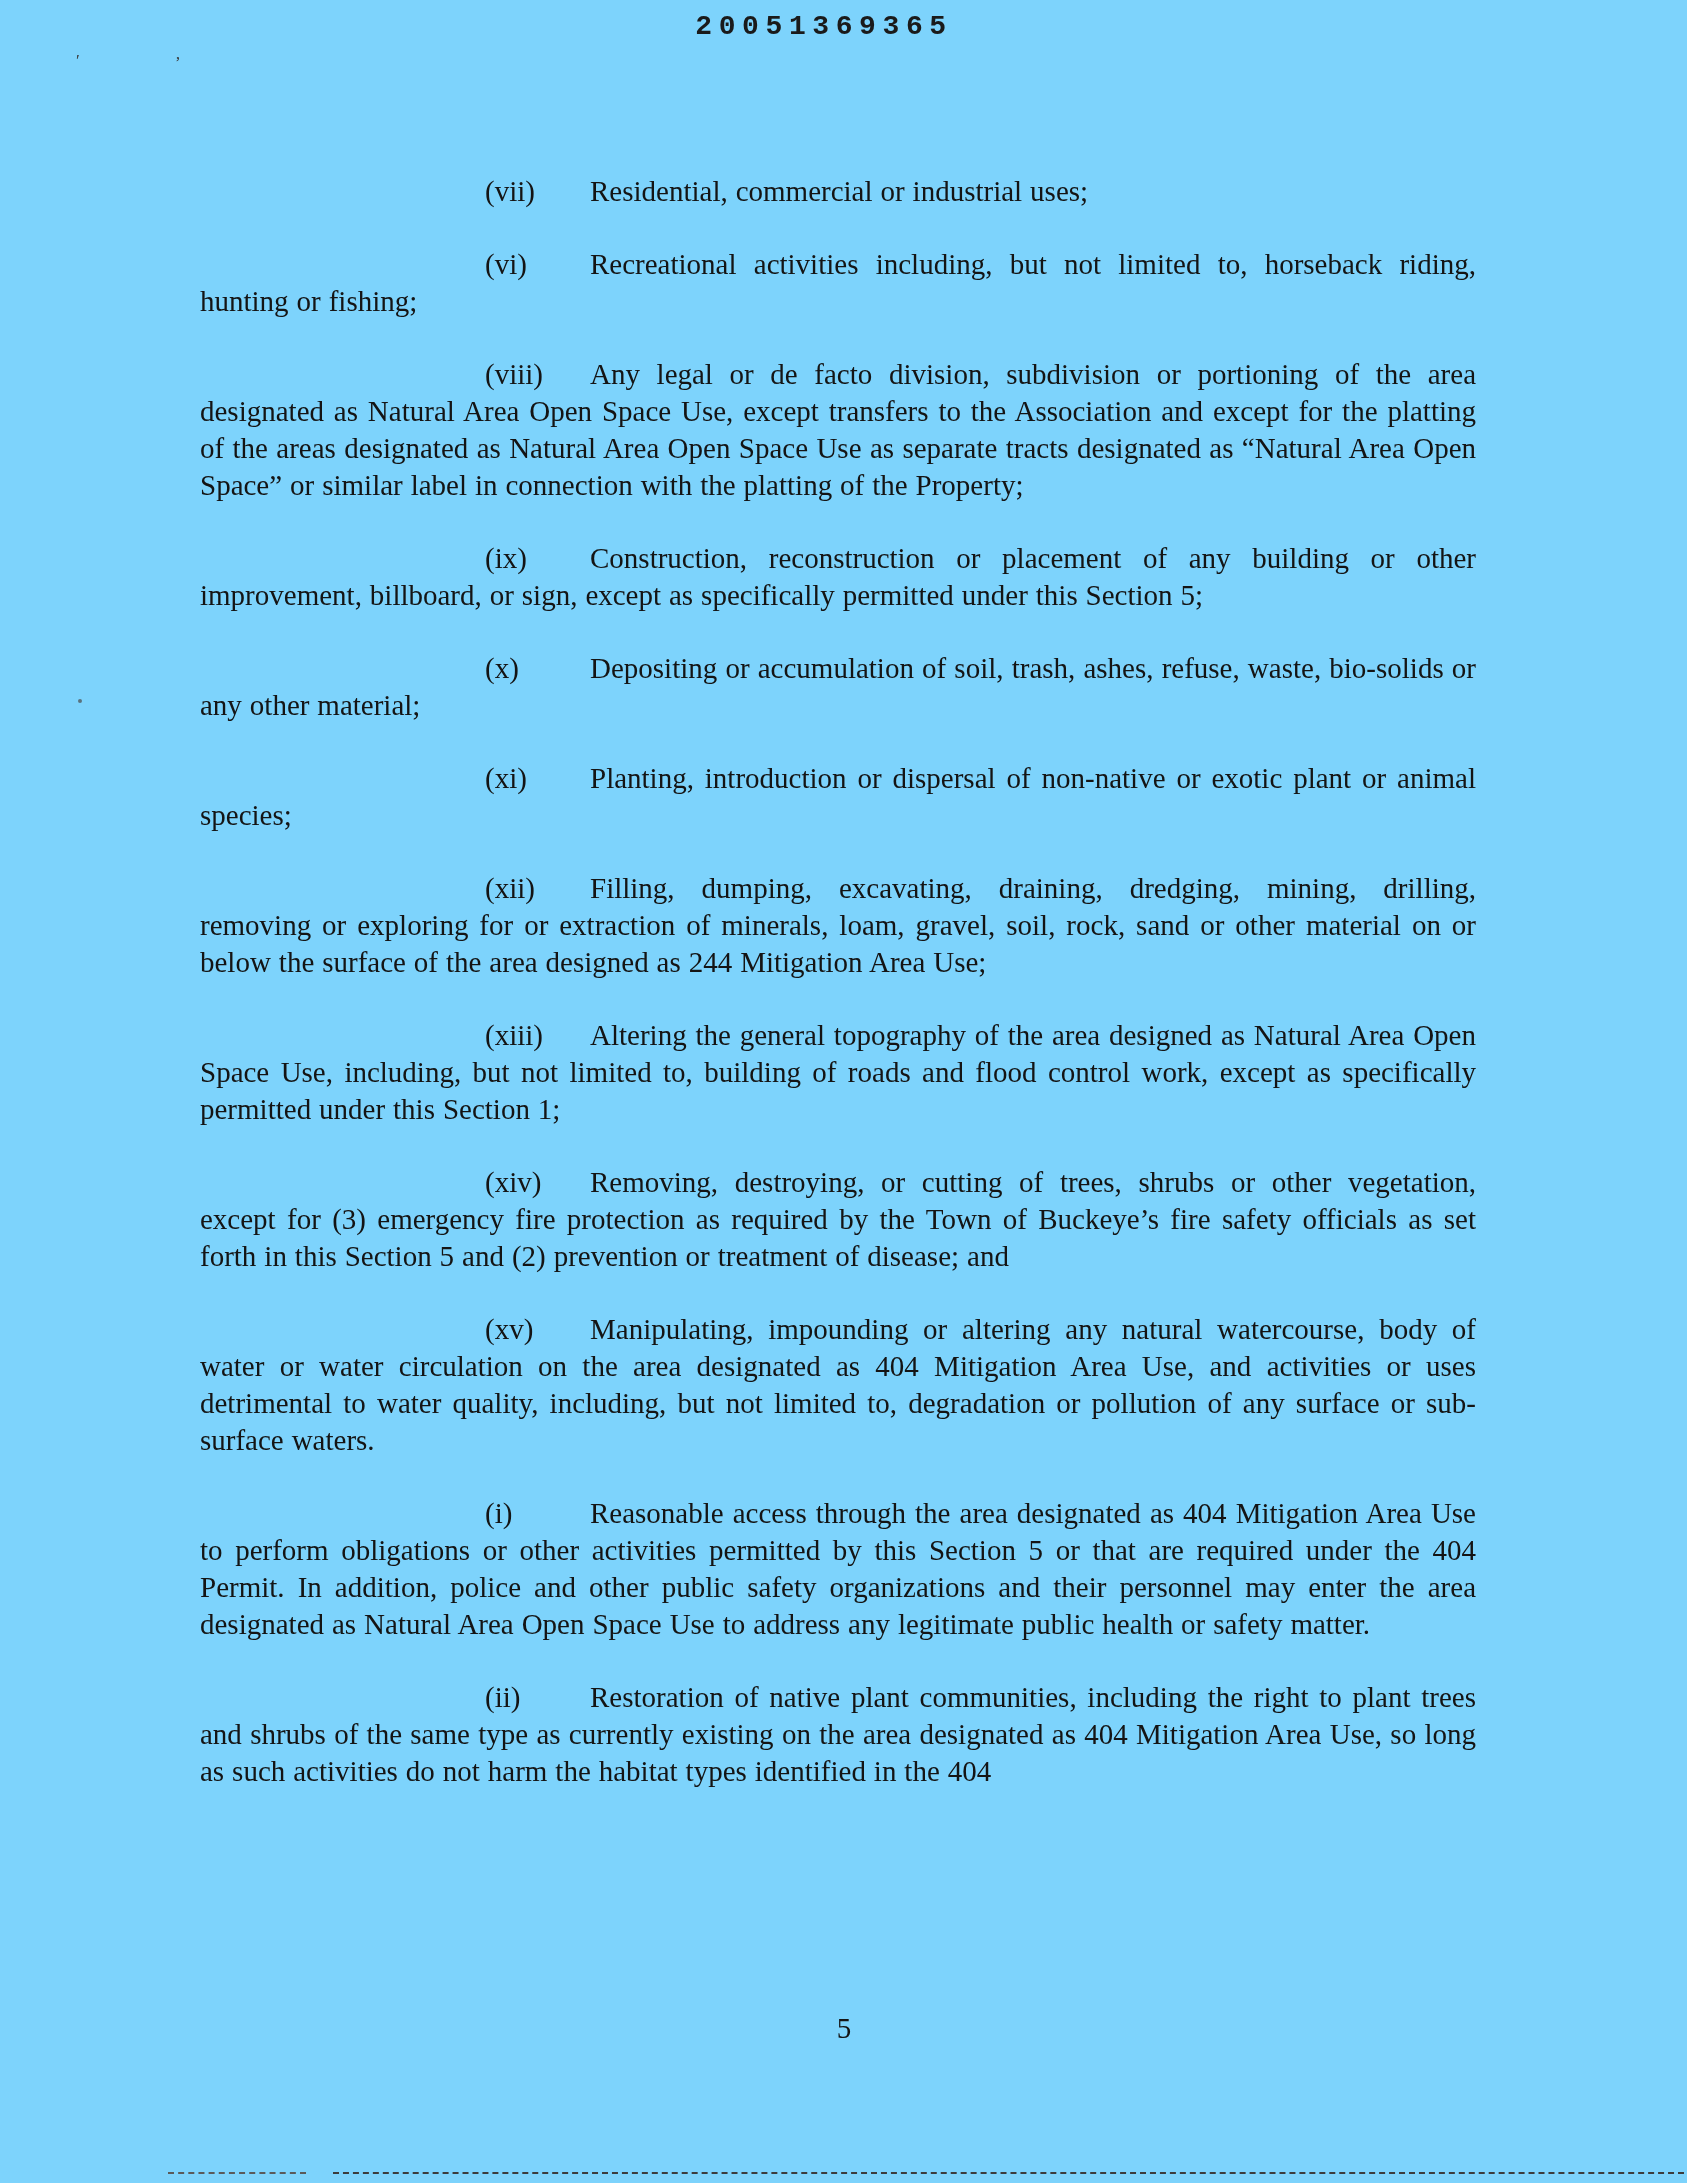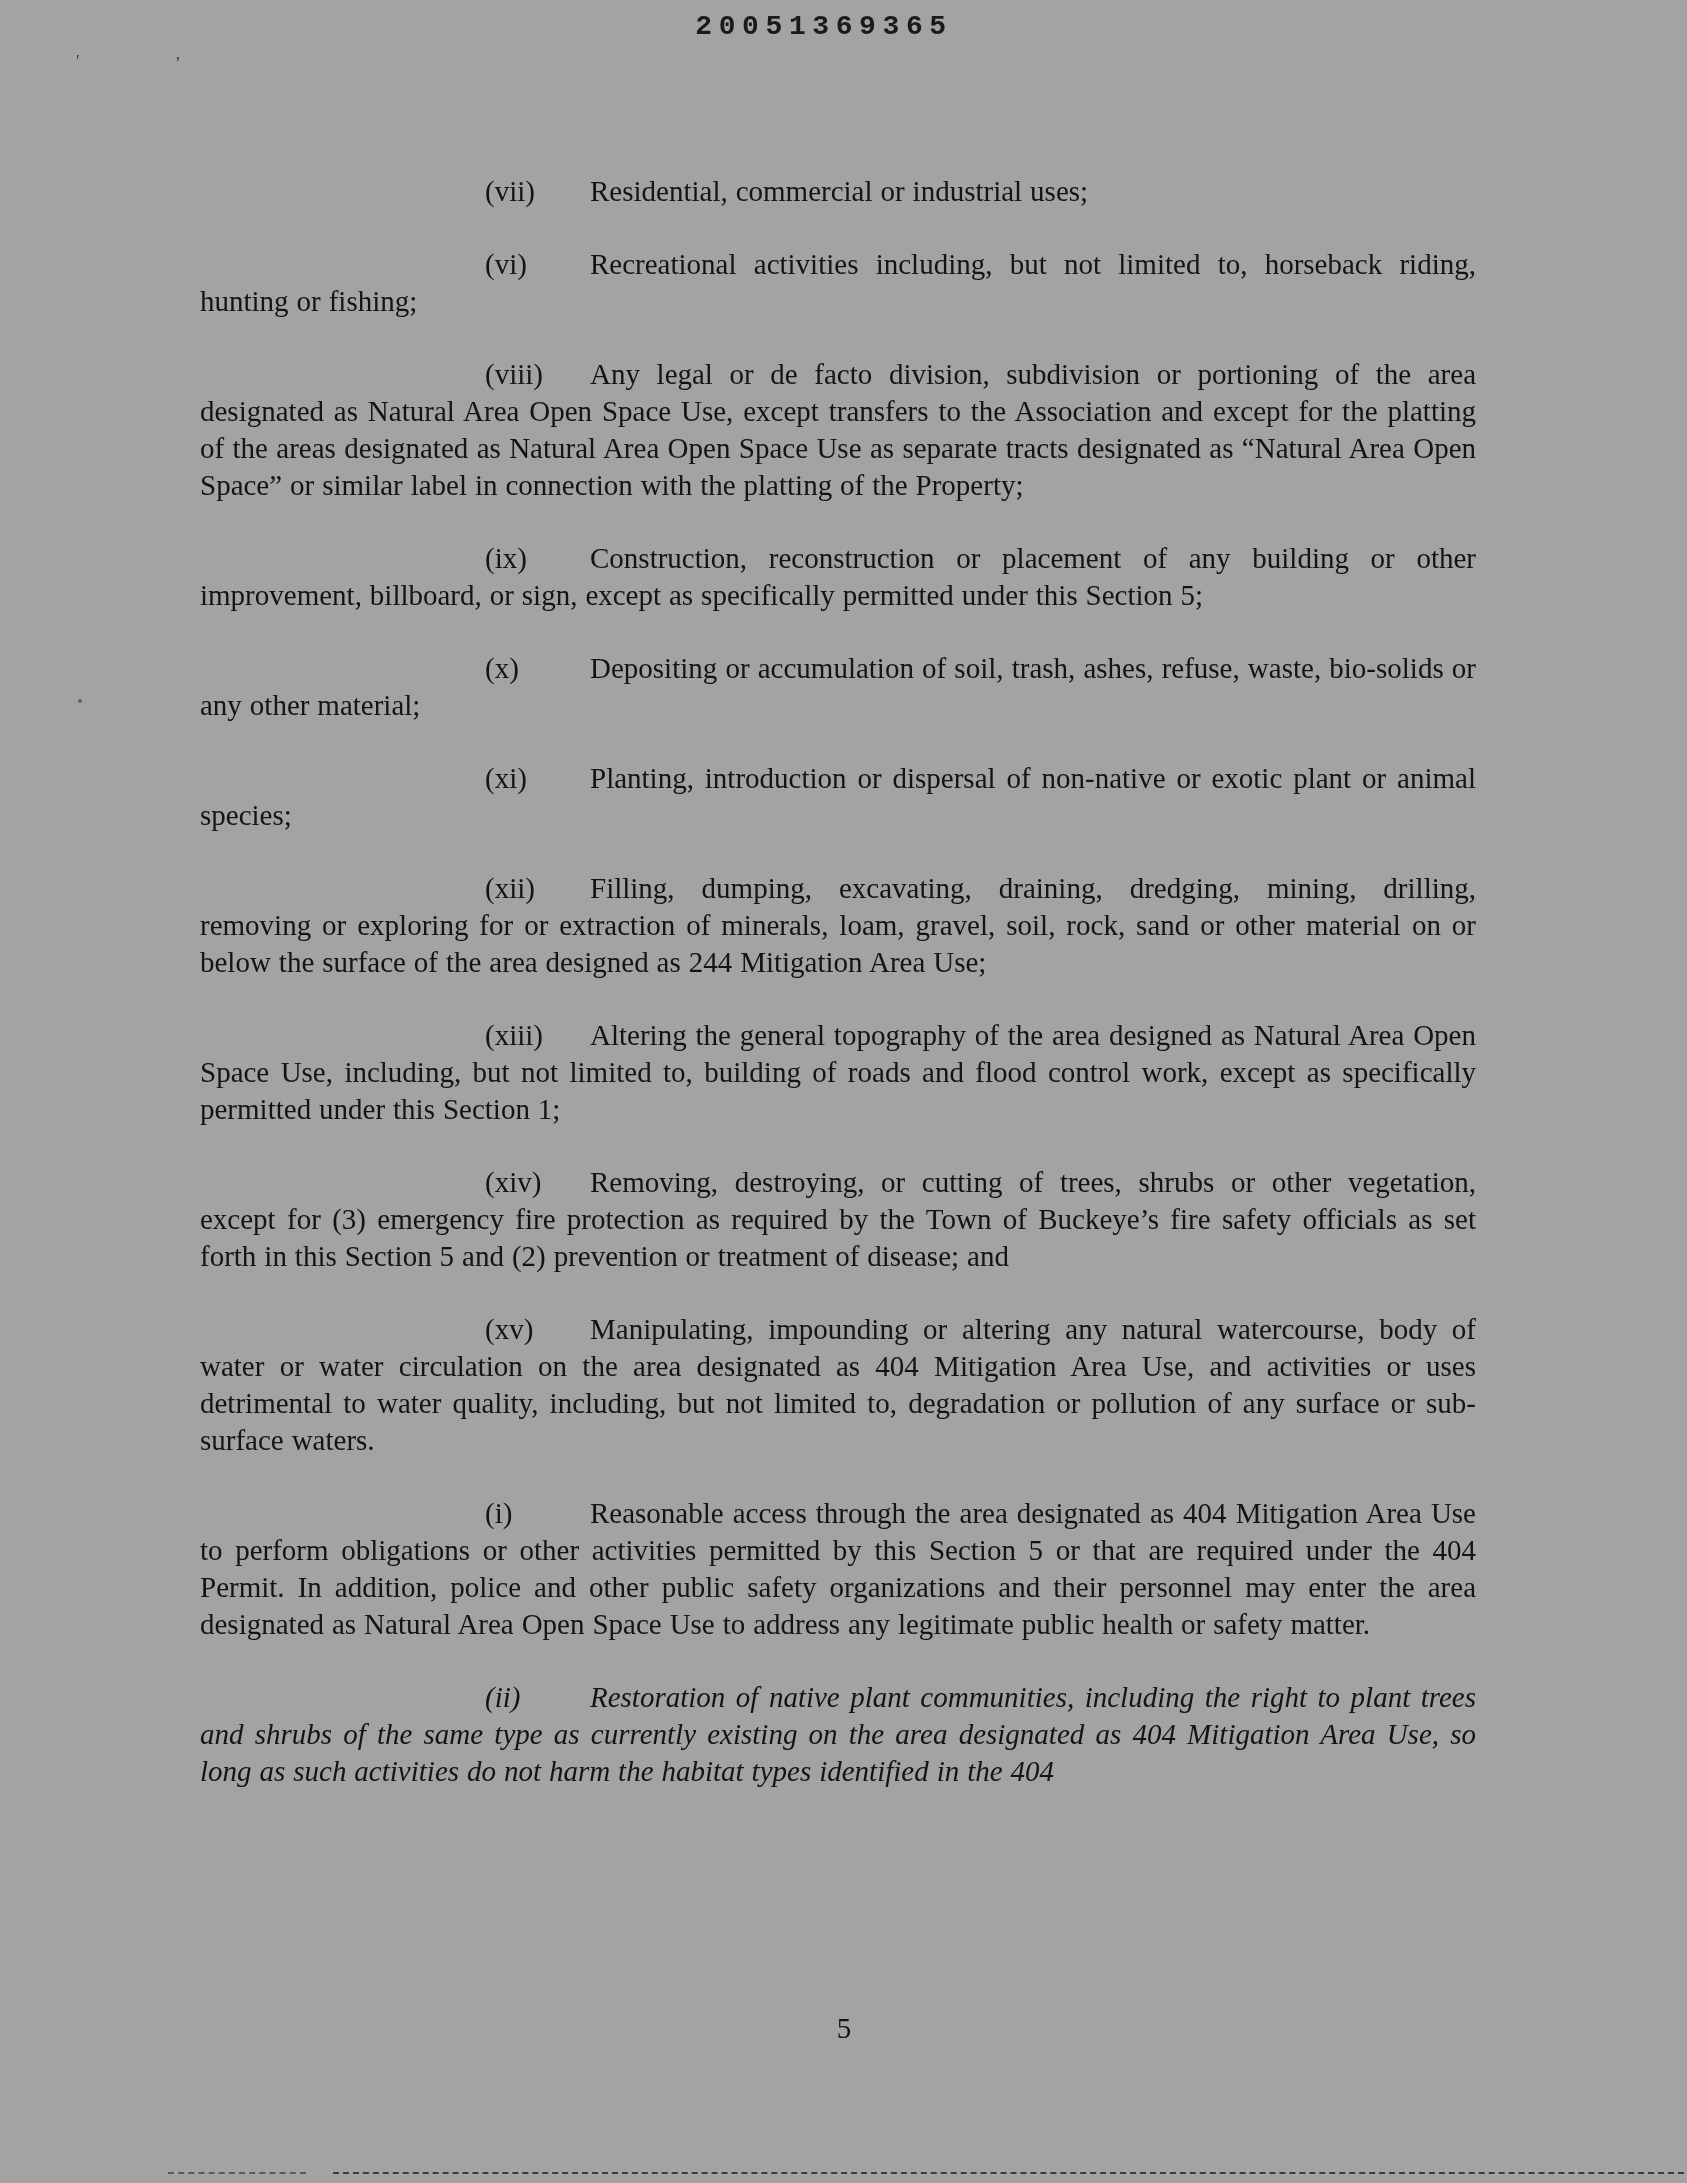--- a/index.html
+++ b/index.html
@@ -11,21 +11,21 @@
     width: 1688px;
     height: 2183px;
     position: relative;
     overflow: hidden;
     font-family: "Liberation Serif", serif;
     color: #141414;
   }
   .page {
     position: absolute;
     inset: 0;
-    background: #a3a3a3;
+    background: #7dd3fc;
   }
   .header-number {
     position: absolute;
     top: 10.5px;
     left: 0;
     right: 40px;
     text-align: center;
     font-family: "Liberation Mono", "DejaVu Sans Mono", monospace;
     font-size: 28px;
     letter-spacing: 6.6px;
@@ -56,21 +56,21 @@
     top: 173px;
     width: 1276px;
   }
   .para {
     font-size: 29px;
     line-height: 37px;
     text-align: justify;
     margin: 0 0 36px 0;
     word-spacing: 0.7px;
   }
-  .para:last-child { margin-bottom: 7px; font-style: italic; }
+  .para:last-child { margin-bottom: 7px; }
   .lvl3 { text-indent: 285px; }
   .lvl2 { text-indent: 193px; }
   .plabel {
     display: inline-block;
     text-indent: 0;
   }
   .lvl3 .plabel { width: 105px; }
   .lvl2 .plabel { width: 99px; }
   .page-number {
     position: absolute;

